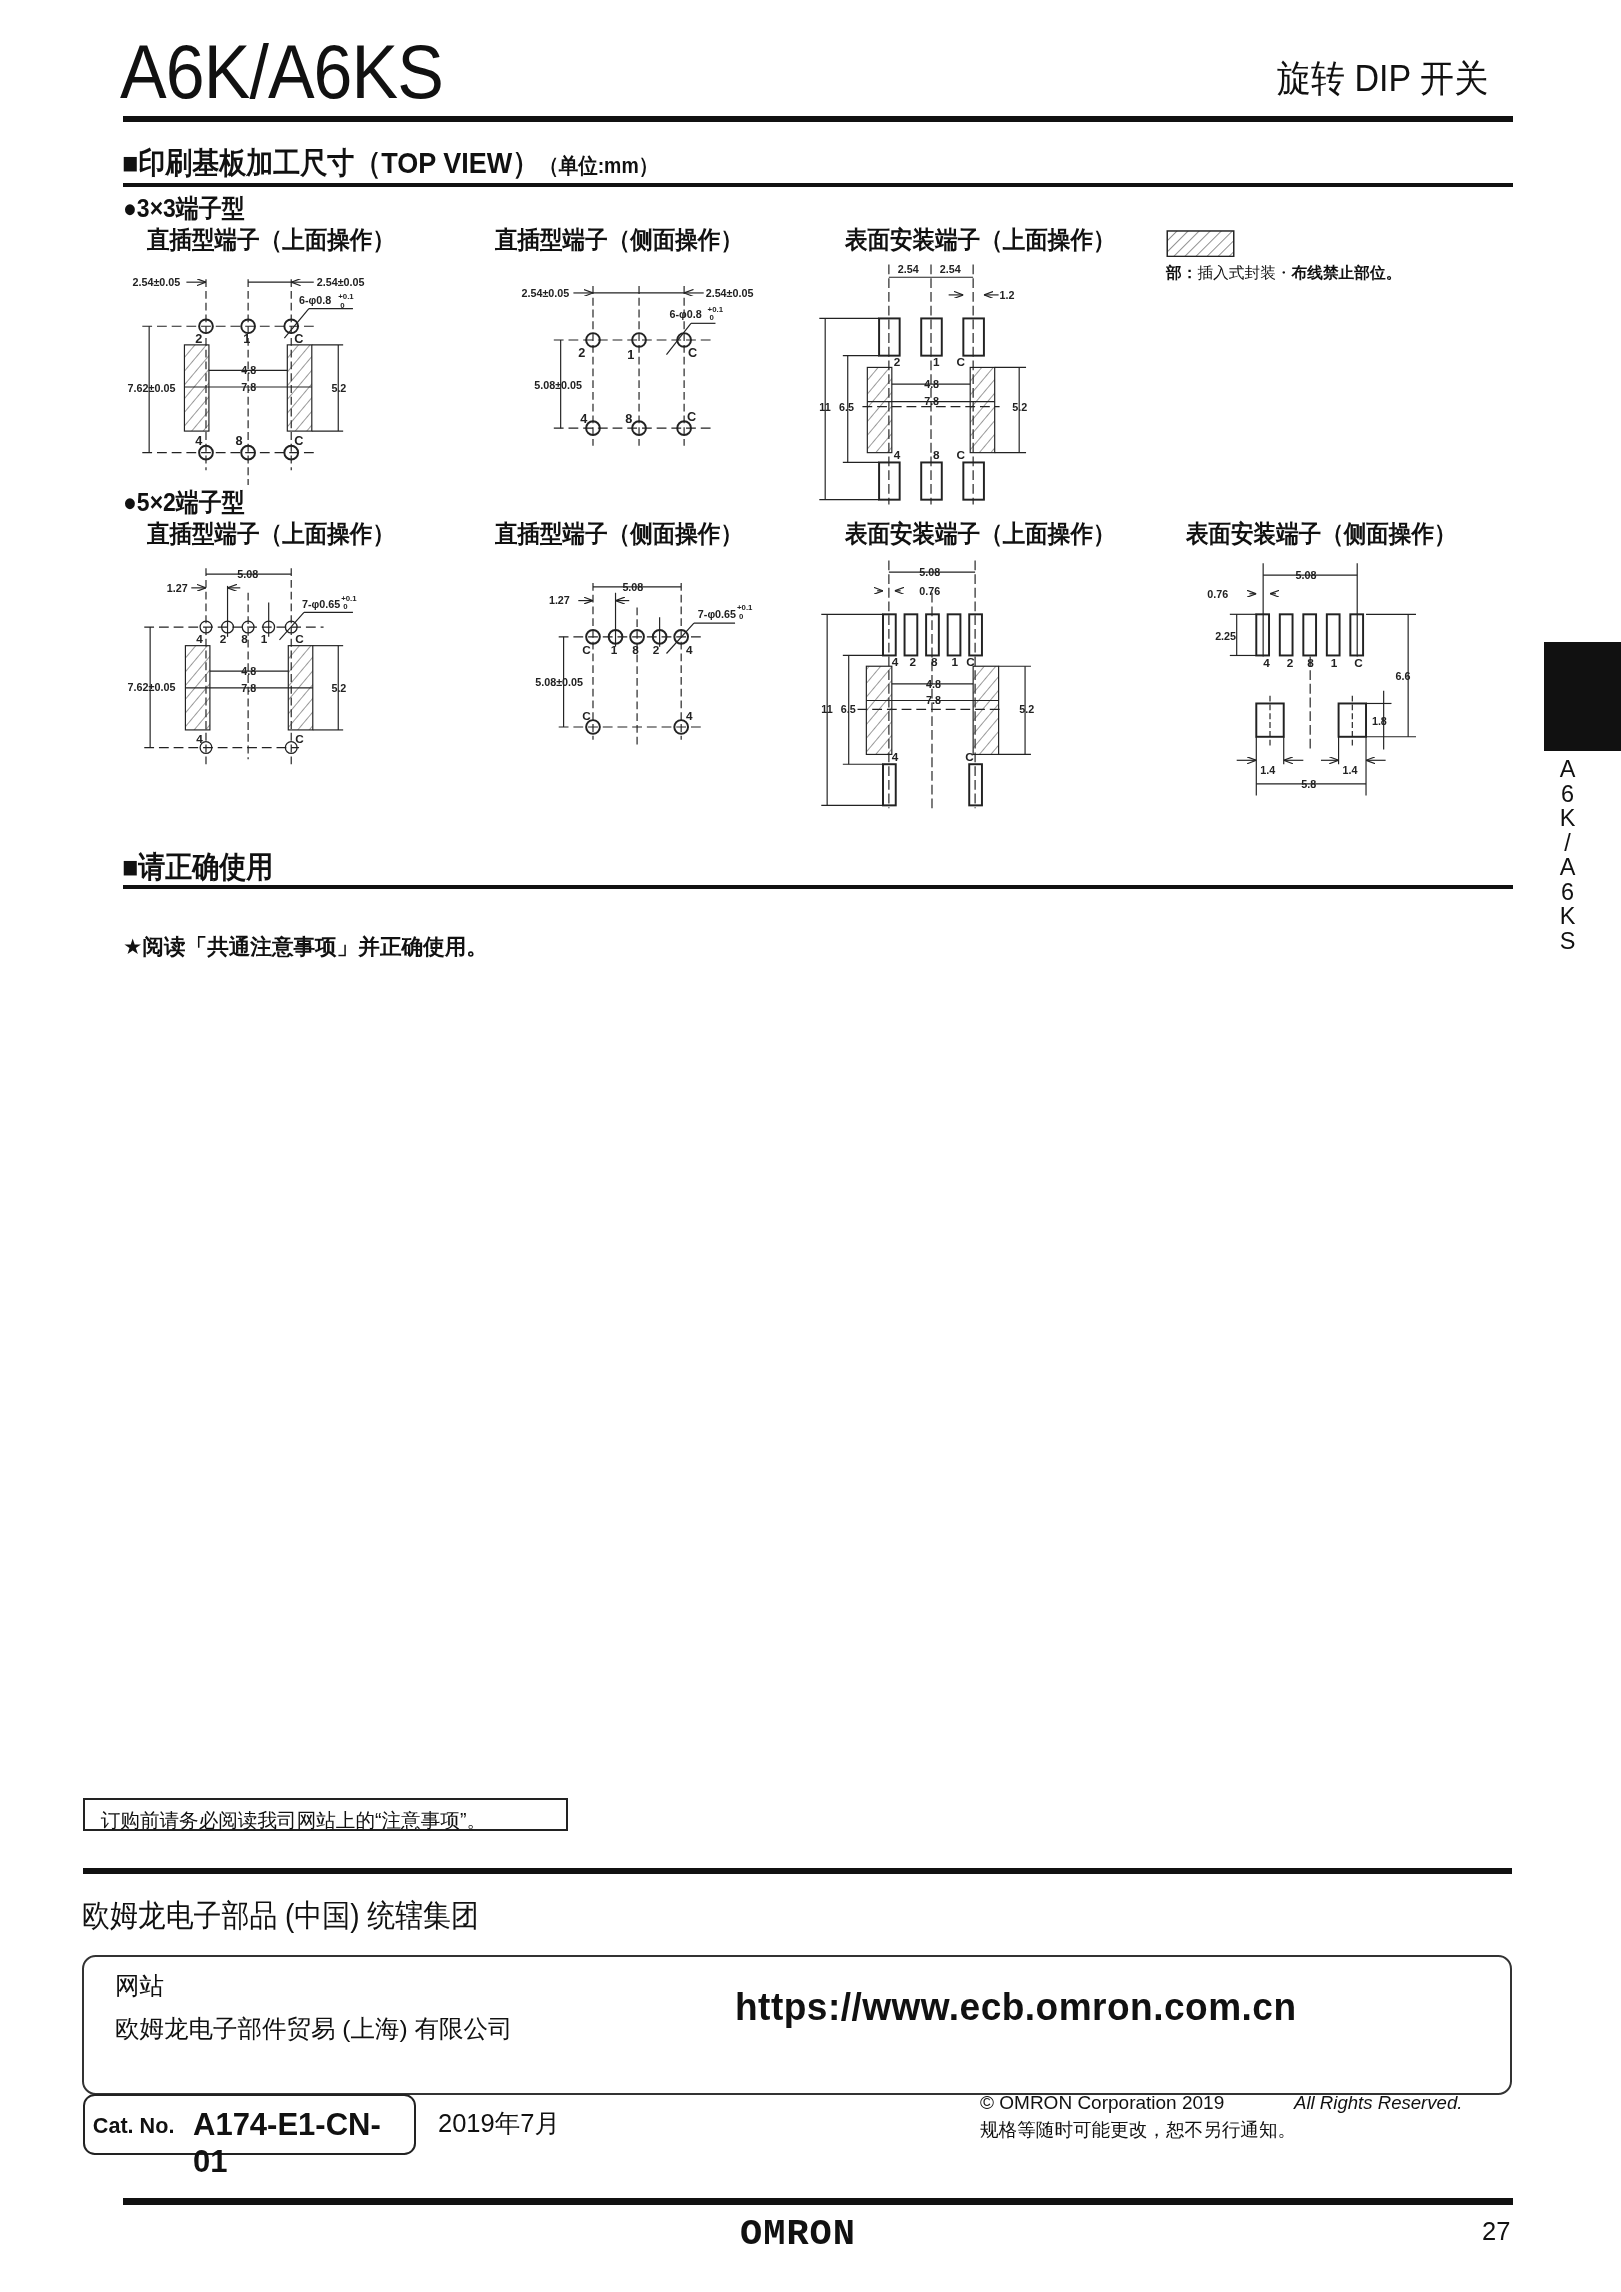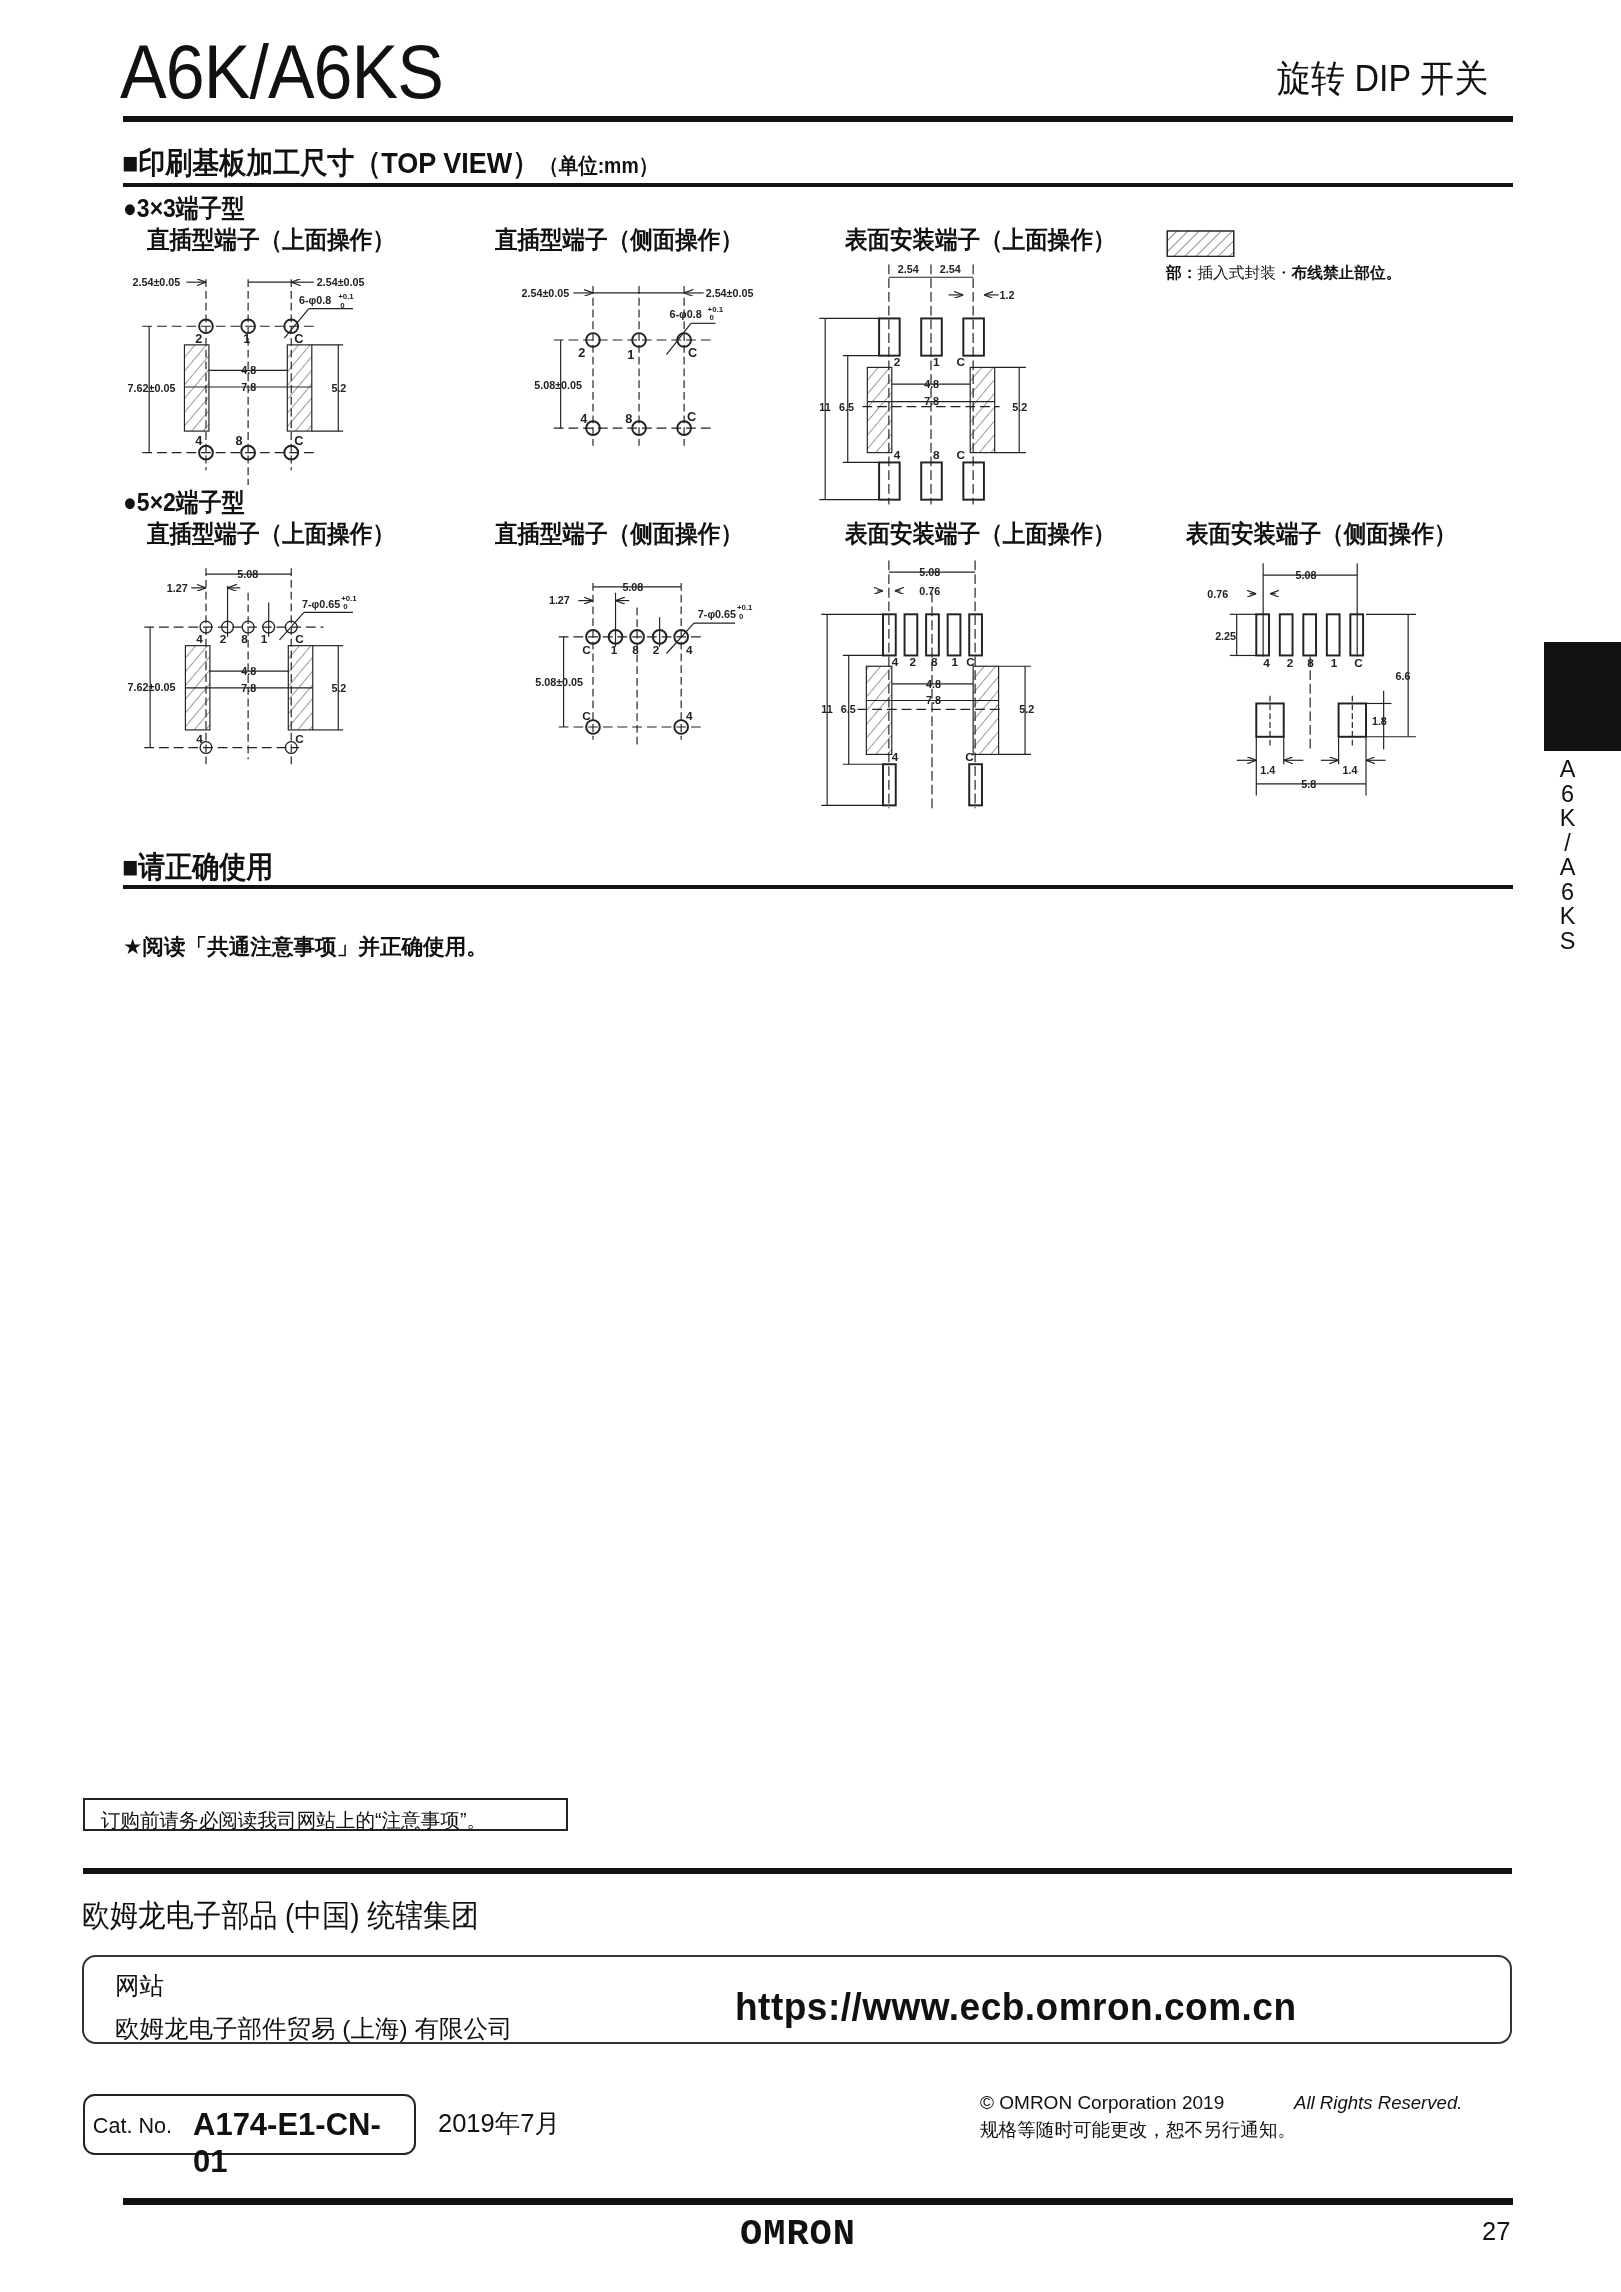--- a/index.html
+++ b/index.html
@@ -10,26 +10,26 @@
   .subtitle { left:1277px; top:57px; font-size:37px; line-height:43px; transform:scaleX(0.92); transform-origin:left top; }
   .rule-thick { background:#111; }
   .h-section { font-size:30px; font-weight:bold; line-height:35px; transform:scaleX(0.9); transform-origin:left top; }
   .h-sub { font-size:25.5px; font-weight:bold; line-height:29px; transform:scaleX(0.9); transform-origin:left top; }
   .h-diag { font-size:24.5px; font-weight:bold; line-height:29px; transform:scaleX(0.92); transform-origin:left top; }
   .legend-note { font-size:15.7px; line-height:19.6px; }
   .legend-note b { font-weight:bold; }
   .notice-box { left:83px; top:1798px; width:485px; height:33px; border:2px solid #222; box-sizing:border-box; }
   .notice-text { position:absolute; left:15.7px; top:8.8px; font-size:19.6px; line-height:23.5px; white-space:nowrap; }
   .company { left:82px; top:1897px; font-size:31px; line-height:37px; transform:scaleX(0.9); transform-origin:left top; }
-  .web-box { left:82px; top:1955px; width:1430px; height:89px; border:2px solid #333; border-radius:13.7px; box-sizing:border-box; }
+  .web-box { left:82px; top:1955px; width:1430px; height:140px; border:2px solid #333; border-radius:13.7px; box-sizing:border-box; }
   .web-label { position:absolute; left:31px; top:13.7px; font-size:24.5px; line-height:29px; }
   .web-company { position:absolute; left:31px; top:57px; font-size:24.5px; line-height:29px; }
   .web-url { position:absolute; left:651px; top:27.4px; font-size:39px; font-weight:bold; line-height:45px; letter-spacing:0.5px; transform:scaleX(0.95); transform-origin:left top; }
   .cat-box { left:83px; top:2094px; width:333px; height:61px; border:2.9px solid #222; border-radius:11.8px; box-sizing:border-box; }
-  .cat-label { position:absolute; left:7.8px; top:16.7px; font-size:21.6px; font-weight:normal; line-height:25.5px; }
+  .cat-label { position:absolute; left:7.8px; top:16.7px; font-size:21.6px; font-weight:bold; line-height:25.5px; }
   .cat-no { position:absolute; left:94px; top:9.8px; font-size:31px; font-weight:bold; line-height:37px;margin-left:14px; }
   .date { left:438px; top:2109px; font-size:25.5px; line-height:29px; }
   .copyright { left:980px; top:2092px; font-size:19px; line-height:21.6px; }
   .rights { left:1294px; top:2092px; font-size:18.6px; line-height:21.6px;font-style:italic; }
   .spec-note { left:980px; top:2119px; font-size:18.6px; line-height:21.6px; }
   .omron { left:740px; top:2213px; font-size:37px; font-weight:900; line-height:43px; letter-spacing:1px; font-family:Liberation Mono, monospace; }
   .page-no { left:1482px; top:2217px; font-size:25.5px; line-height:29px; }
   .side-tab { left:1544px; top:642px; width:77px; height:109px; background:#111; }
   .side-text { left:1553px; top:757px; width:29px; font-size:23.5px; line-height:24.5px; text-align:center; }
   .side-text span { display:block; }

